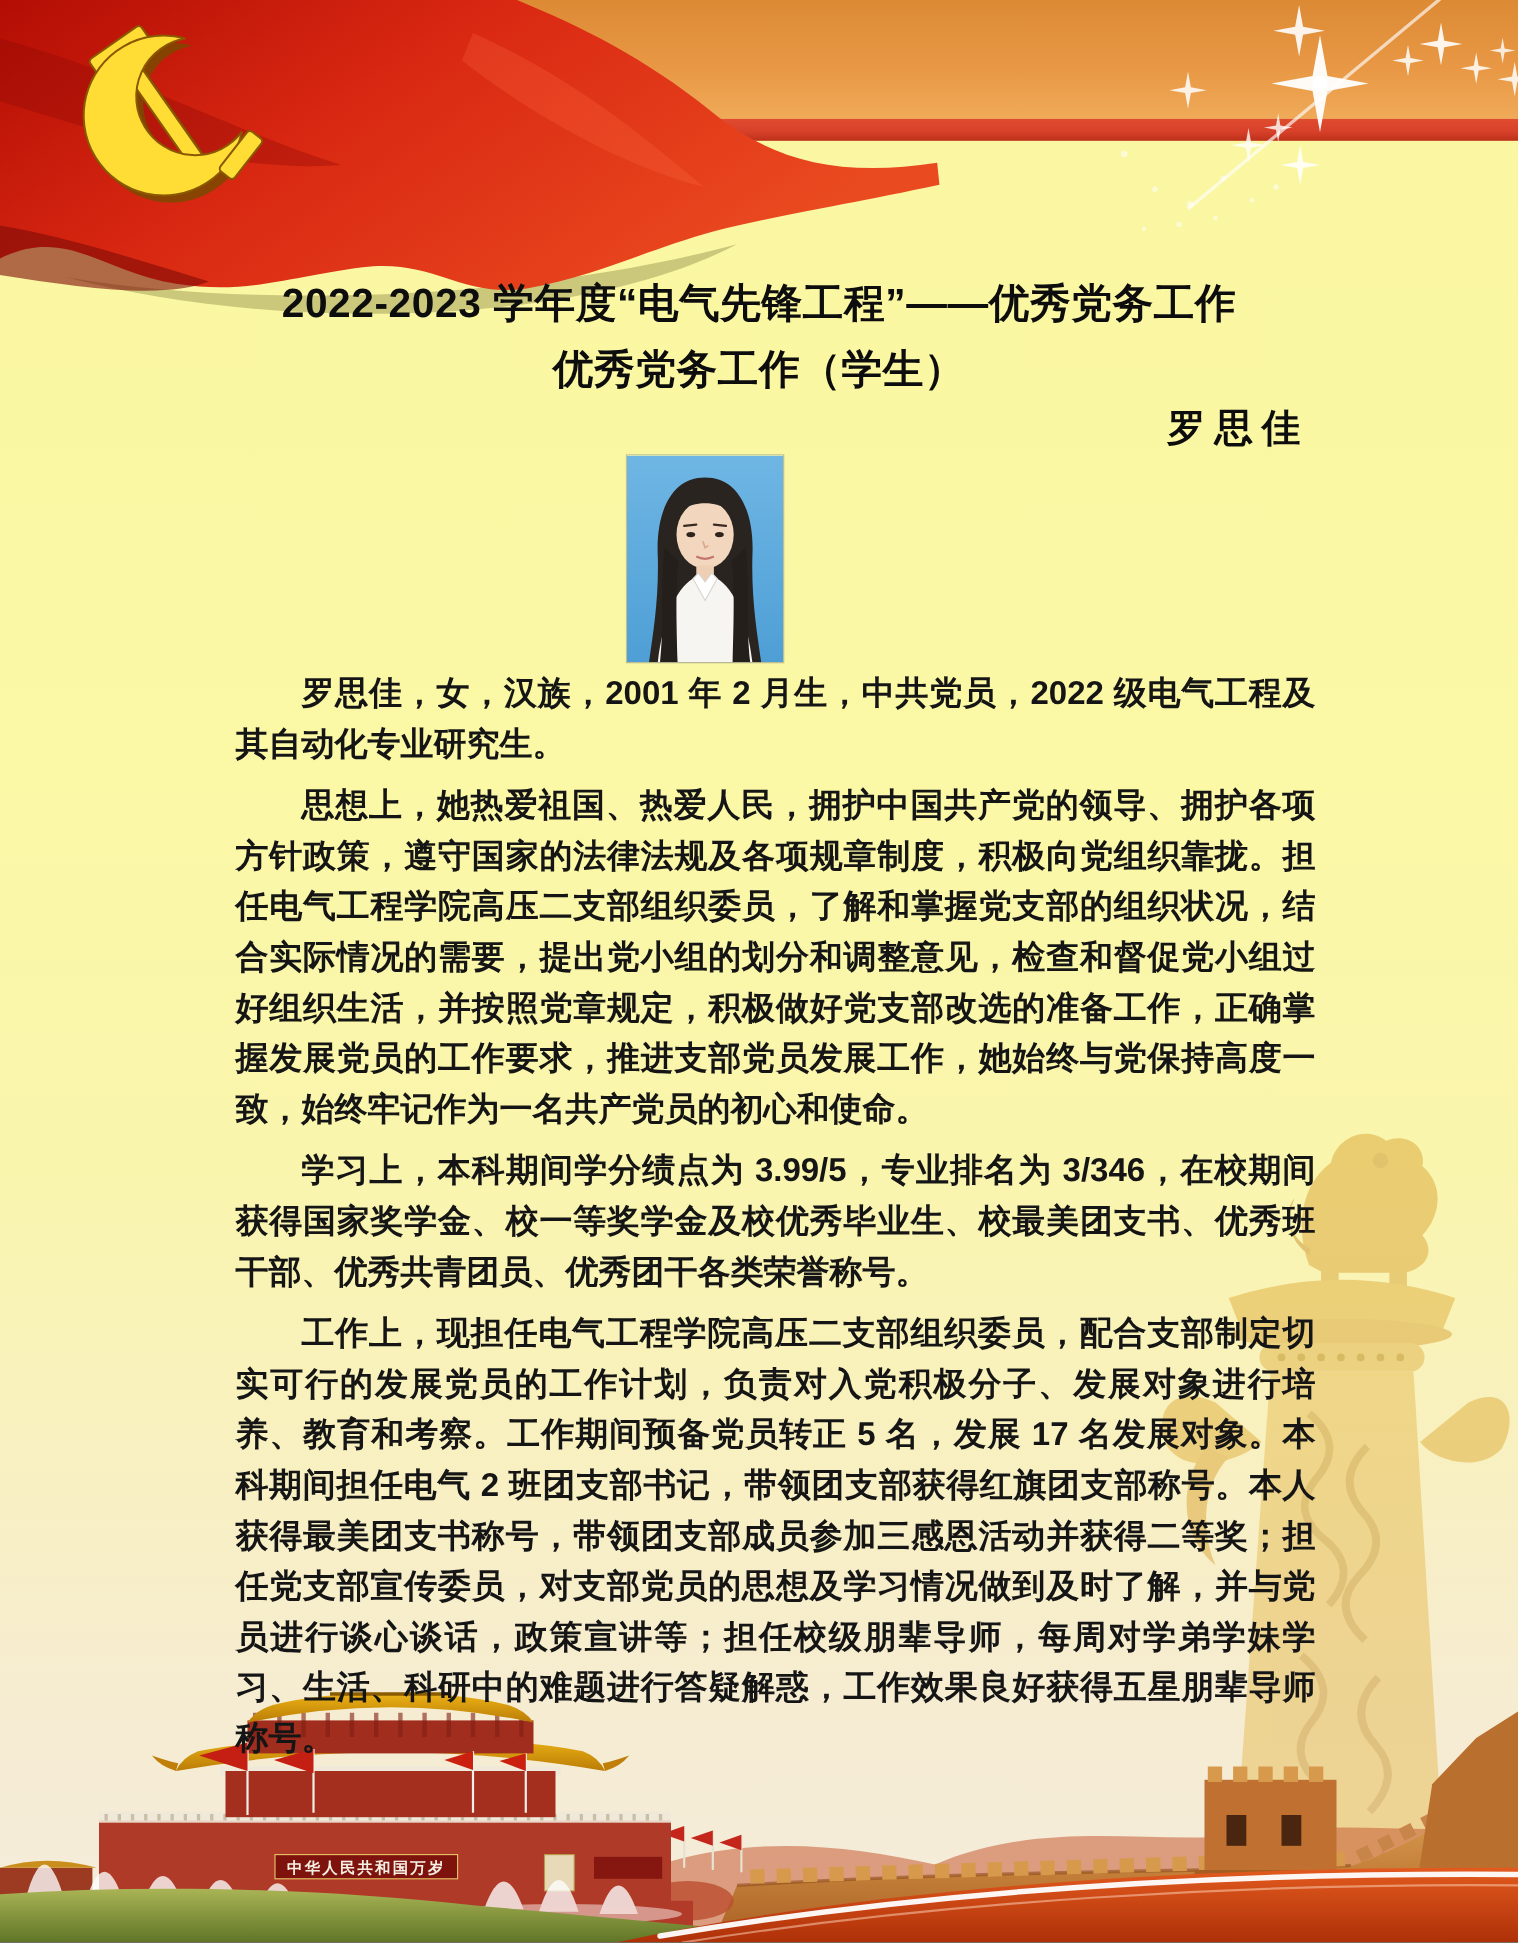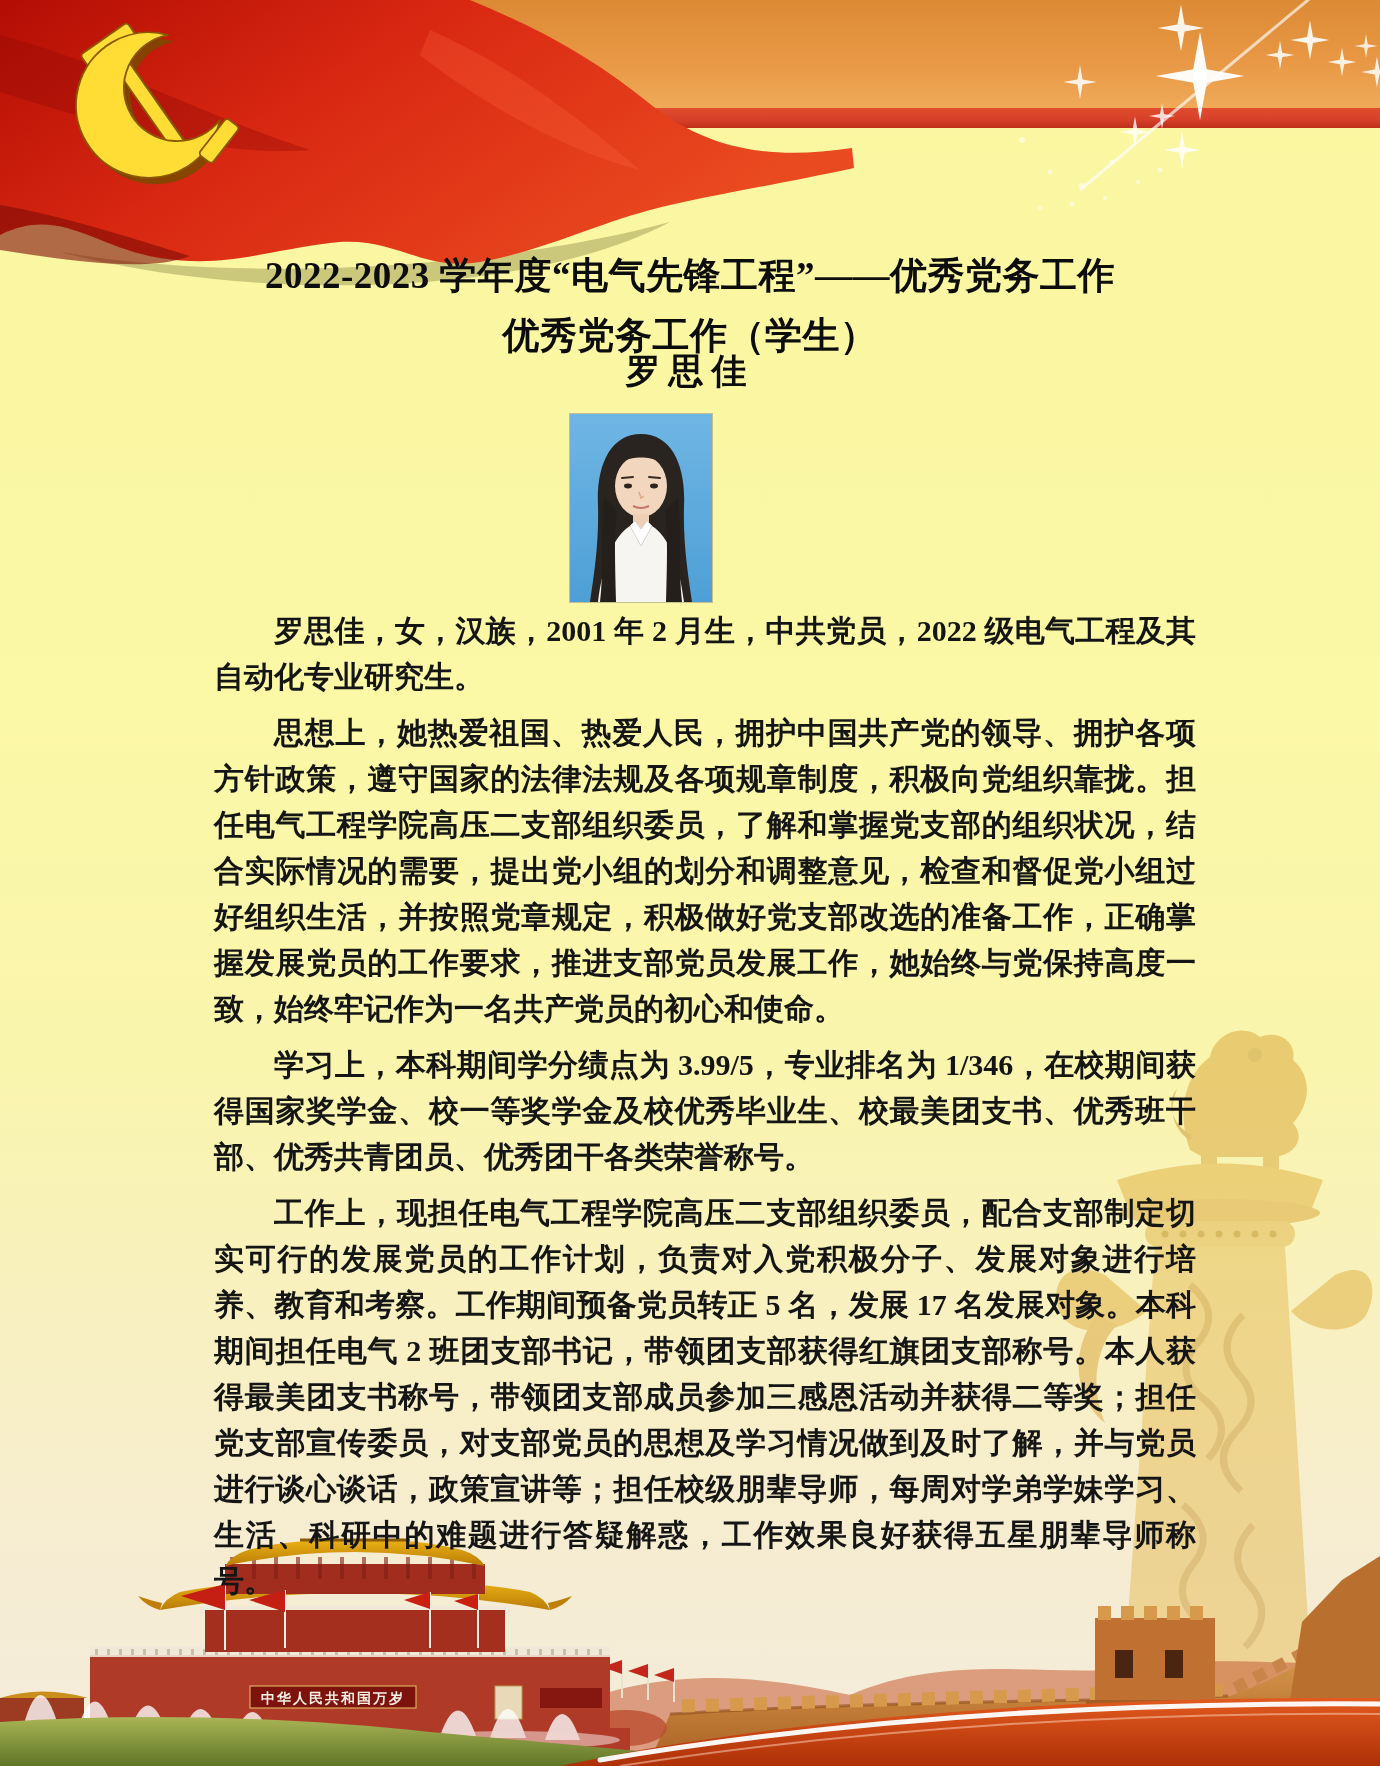--- a/index.html
+++ b/index.html
@@ -1,30 +1,30 @@
 <!DOCTYPE html>
 <html><head>
 <meta charset="utf-8">
 <style>
   html,body{margin:0;padding:0;background:#3c3c3c;}
   .poster{
     position:relative;width:1380px;height:1766px;overflow:hidden;margin:0 auto;
     background:linear-gradient(180deg,#FAF6A0 0%,#FBF8A6 40%,#FAF5AD 60%,#F8F0C2 76%,#F6ECD2 88%,#F4ECDC 100%);
-    font-family:Liberation Serif, serif;
+    font-family:Liberation Sans, sans-serif;
   }
   .top-band{position:absolute;left:0;top:0;width:100%;height:108px;
     background:linear-gradient(180deg,#DC8A34 0%,#E89744 55%,#EFAA58 100%);}
   .red-stripe{position:absolute;left:0;top:108px;width:100%;height:20px;
     background:linear-gradient(180deg,#E04C2E 0%,#D7402A 60%,#BC3019 100%);}
   .flag-wrap{position:absolute;left:0;top:0;width:900px;height:300px;z-index:3;}
   .sparkle-wrap{position:absolute;left:850px;top:0;width:530px;height:300px;z-index:4;}
   .title-block{position:absolute;left:190px;top:246px;width:1000px;text-align:center;
     color:#0d0d0d;font-weight:700;z-index:5;}
   .title-line{font-size:37px;line-height:60px;letter-spacing:.5px;}
-  .person-name{position:absolute;left:190px;top:348px;width:1000px;text-align:center;
+  .person-name{position:absolute;left:190px;top:366px;width:1000px;text-align:right;
     font-size:35px;font-weight:700;letter-spacing:8px;color:#0d0d0d;z-index:5;}
   .photo{position:absolute;left:570px;top:414px;width:142px;height:188px;z-index:5;
     box-shadow:0 0 0 1px rgba(110,110,110,.4);}
   .bio{position:absolute;left:204px;top:598px;width:1002px;z-index:6;
     font-size:30px;line-height:46px;font-weight:700;color:#151515;text-align:justify;}
   .bio p{margin:10px;text-indent:2em;}
   .huabiao{position:absolute;left:1005px;top:985px;width:375px;height:781px;z-index:1;}
   .scene{position:absolute;left:0;top:1460px;width:1287px;height:306px;z-index:2;}
 </style>
 </head>
@@ -142,21 +142,21 @@
         <path d="M60,112 L71,132 L82,112 L77,107 L71,115 L65,107 Z" fill="#FFFFFF" stroke="#D8D5CF" stroke-width="1"></path>
         <path d="M34,84 C30,124 34,154 30,188 L46,188 C45,150 44,118 47,96 Z" fill="#241F1B"></path>
         <path d="M108,84 C112,124 108,154 112,188 L96,188 C97,150 98,118 95,96 Z" fill="#241F1B"></path>
       </g>
     </svg>
   </div>
 
   <div class="bio">
     <p>罗思佳，女，汉族，2001 年 2 月生，中共党员，2022 级电气工程及其自动化专业研究生。</p>
     <p>思想上，她热爱祖国、热爱人民，拥护中国共产党的领导、拥护各项方针政策，遵守国家的法律法规及各项规章制度，积极向党组织靠拢。担任电气工程学院高压二支部组织委员，了解和掌握党支部的组织状况，结合实际情况的需要，提出党小组的划分和调整意见，检查和督促党小组过好组织生活，并按照党章规定，积极做好党支部改选的准备工作，正确掌握发展党员的工作要求，推进支部党员发展工作，她始终与党保持高度一致，始终牢记作为一名共产党员的初心和使命。</p>
-    <p>学习上，本科期间学分绩点为 3.99/5，专业排名为 1/346，在校期间获得国家奖学金、校一等奖学金及校优秀毕业生、校最美团支书、优秀班干部、优秀共青团员、优秀团干各类荣誉称号。</p>
+    <p>学习上，本科期间学分绩点为 3.99/5，专业排名为 3/346，在校期间获得国家奖学金、校一等奖学金及校优秀毕业生、校最美团支书、优秀班干部、优秀共青团员、优秀团干各类荣誉称号。</p>
     <p>工作上，现担任电气工程学院高压二支部组织委员，配合支部制定切实可行的发展党员的工作计划，负责对入党积极分子、发展对象进行培养、教育和考察。工作期间预备党员转正 5 名，发展 17 名发展对象。本科期间担任电气 2 班团支部书记，带领团支部获得红旗团支部称号。本人获得最美团支书称号，带领团支部成员参加三感恩活动并获得二等奖；担任党支部宣传委员，对支部党员的思想及学习情况做到及时了解，并与党员进行谈心谈话，政策宣讲等；担任校级朋辈导师，每周对学弟学妹学习、生活、科研中的难题进行答疑解惑，工作效果良好获得五星朋辈导师称号。</p>
   </div>
 
   <div class="huabiao">
     <svg width="375" height="781" viewBox="0 0 375 781">
       <g opacity="0.5">
 
         <g fill="#D9A437">
           <path d="M185,165 C172,130 178,92 205,72 C210,48 238,38 255,52 C275,44 292,58 288,75 C308,92 305,120 288,138 C300,152 292,168 272,172 L198,172 Z"></path>
           <path d="M186,150 C168,140 160,118 172,104 C162,128 170,146 186,156 Z" fill="#C8922F"></path>

